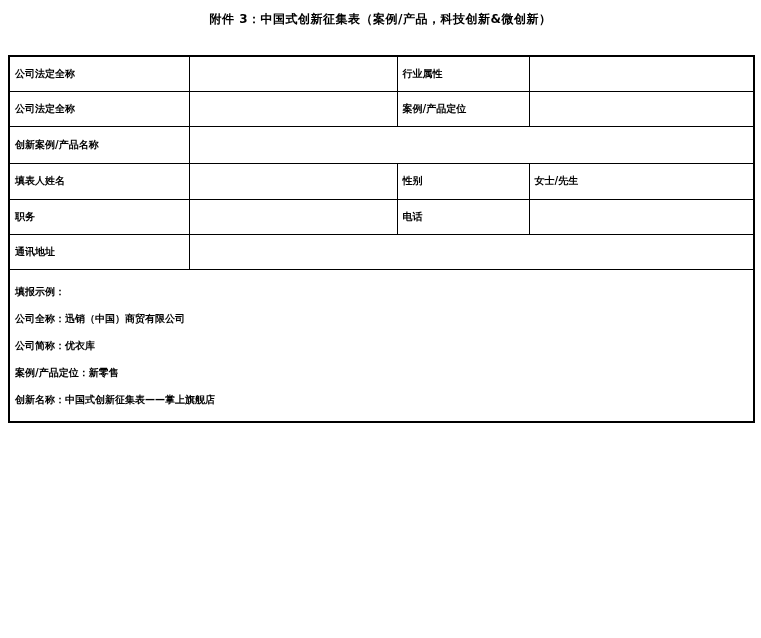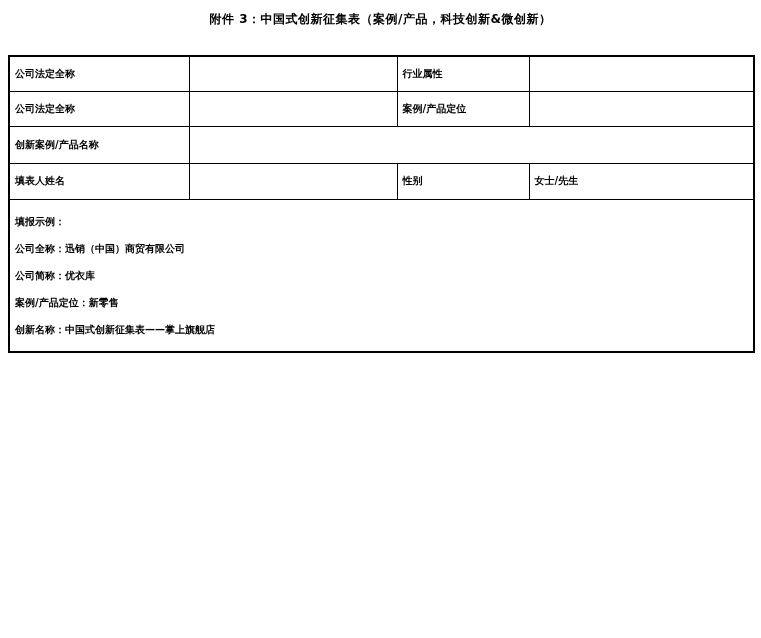--- a/index.html
+++ b/index.html
@@ -92,22 +92,32 @@
       </tr>
 
 
       <tr style="height:36px">
         <td class="label">填表人姓名</td>
         <td class="input"></td>
         <td class="label">性别</td>
         <td class="input">女士/先生</td>
       </tr>
 
+      <tr style="height:35px">
+        <td class="label">职务</td>
+        <td class="input"></td>
+        <td class="label">电话</td>
+        <td class="input"></td>
+      </tr>
 
 
+      <tr style="height:35px">
+        <td class="label">通讯地址</td>
+        <td class="input" colspan="3"></td>
+      </tr>
 
 
       <tr style="height:153px">
         <td class="example-cell" colspan="4">
           <div class="ex-line">填报示例：</div>
           <div class="ex-line">公司全称：迅销（中国）商贸有限公司</div>
           <div class="ex-line">公司简称：优衣库</div>
           <div class="ex-line">案例/产品定位：新零售</div>
           <div class="ex-line">创新名称：中国式创新征集表——掌上旗舰店</div>
         </td>

